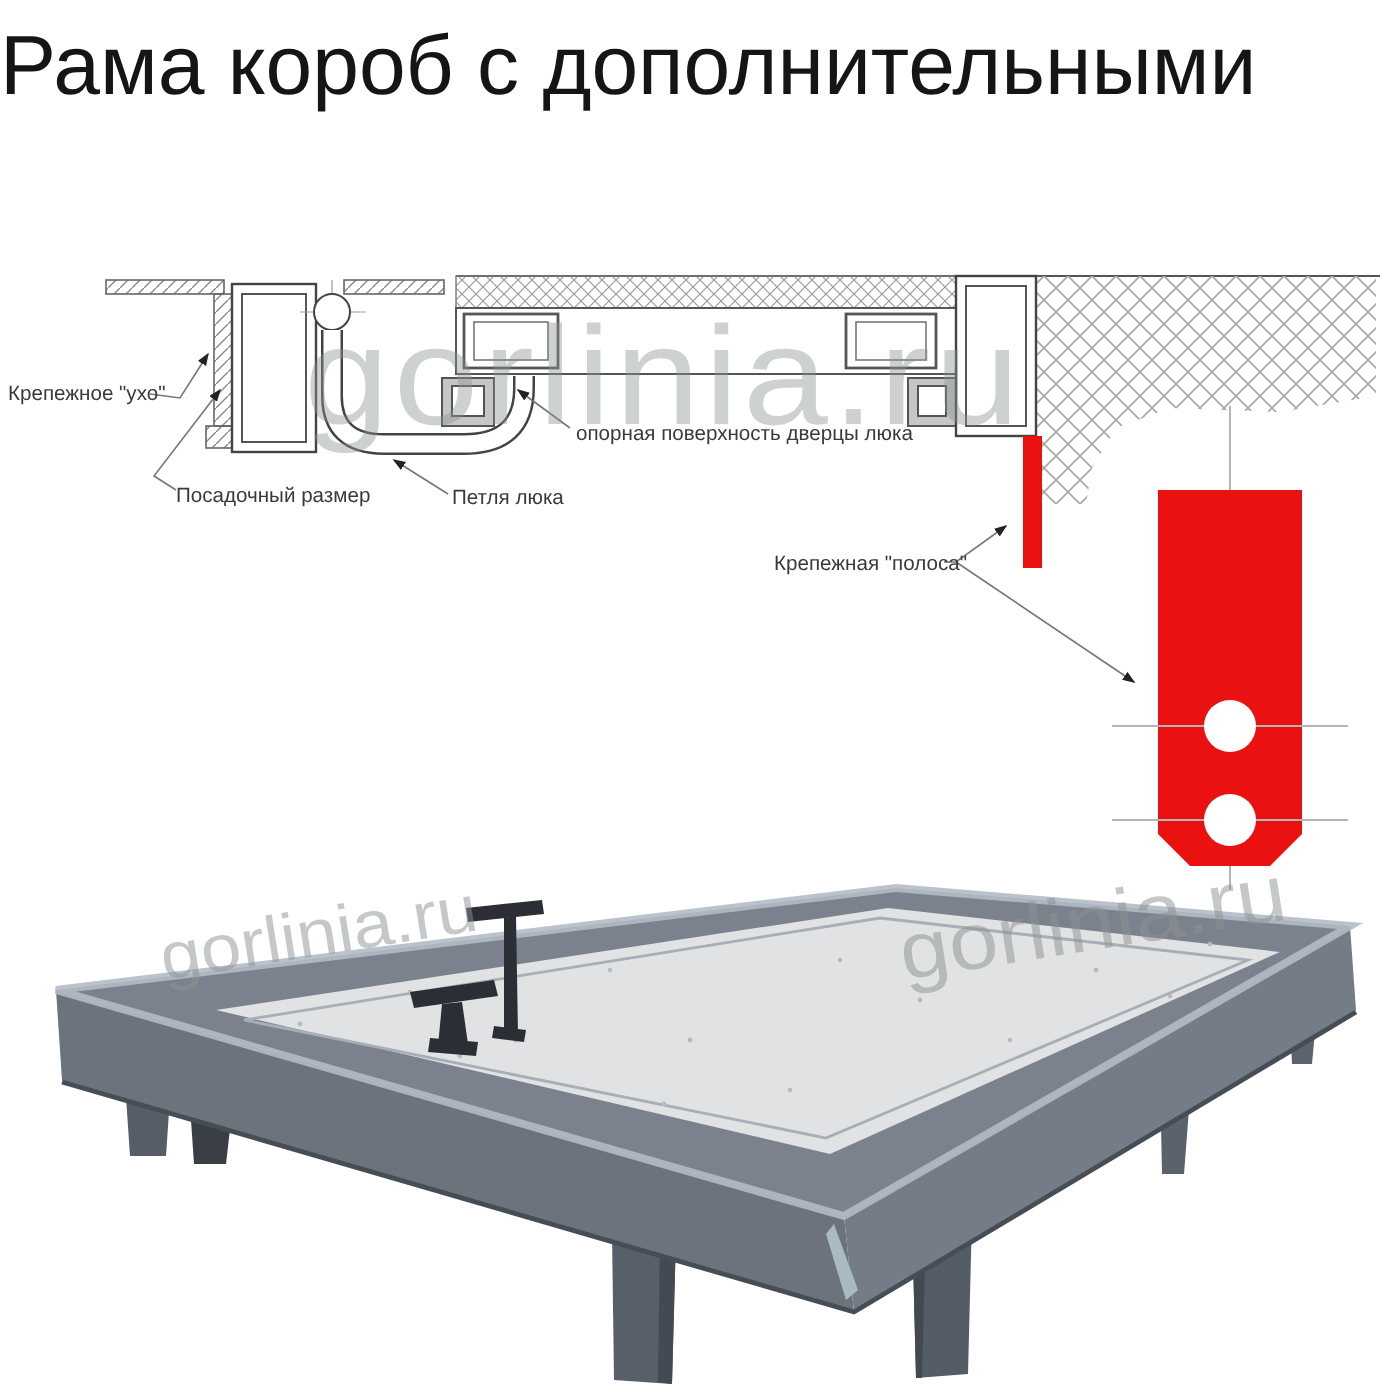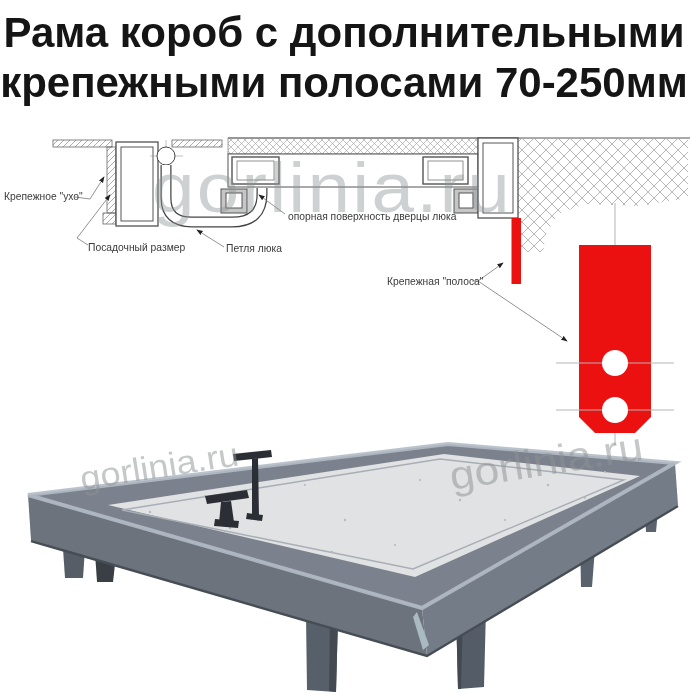--- a/index.html
+++ b/index.html
@@ -1,29 +1,29 @@
 <!DOCTYPE html>
 <html><head>
 <meta charset="utf-8">
 <style>
   html,body{margin:0;padding:0;background:#fff;}
   .page{position:relative;width:700px;height:700px;background:#fff;overflow:hidden;
         font-family:"Liberation Sans",sans-serif;}
-  h1.title{position:absolute;top:8px;left:0;width:688px;margin:0;text-align:center;
-           font-size:42px;line-height:50px;font-weight:700;color:#151515;letter-spacing:0;}
+  h1.title{position:absolute;top:8px;left:0;width:688px;margin:0;text-align:left;
+           font-size:42px;line-height:50px;font-weight:400;color:#151515;letter-spacing:0;}
   svg.art{position:absolute;top:0;left:0;}
   .dlabel{font-family:"Liberation Sans",sans-serif;font-size:10.3px;fill:#3a3a3a;}
   .wm{font-family:"Liberation Sans",sans-serif;fill:#8d9293;}
 </style>
 </head>
 <body>
 
 <div class="page">
 
-  <h1 class="title"><span>Рама короб с дополнительными</span><br><span>крепежными полосами 70-250мм</span></h1>
+  <h1 class="title"><span>Рама короб с дополнительными</span><br></h1>
 
   <svg class="art" width="700" height="700" viewBox="0 0 700 700">
     <defs>
       <pattern id="h1p" width="6" height="6" patternUnits="userSpaceOnUse">
         <path d="M0,6 L6,0" stroke="#8a8a8a" stroke-width="0.7"></path>
       </pattern>
       <pattern id="x1p" width="7" height="7" patternUnits="userSpaceOnUse">
         <path d="M0,7 L7,0 M0,0 L7,7" stroke="#9a9a9a" stroke-width="0.6"></path>
       </pattern>
       <pattern id="x2p" width="12" height="12" patternUnits="userSpaceOnUse">

